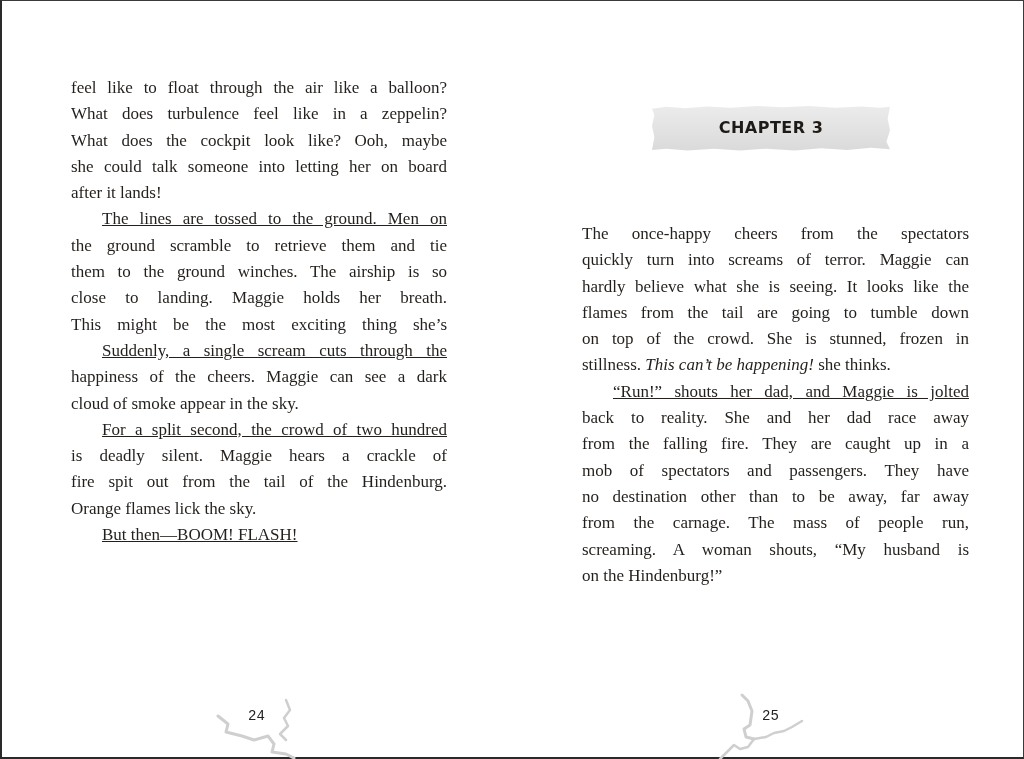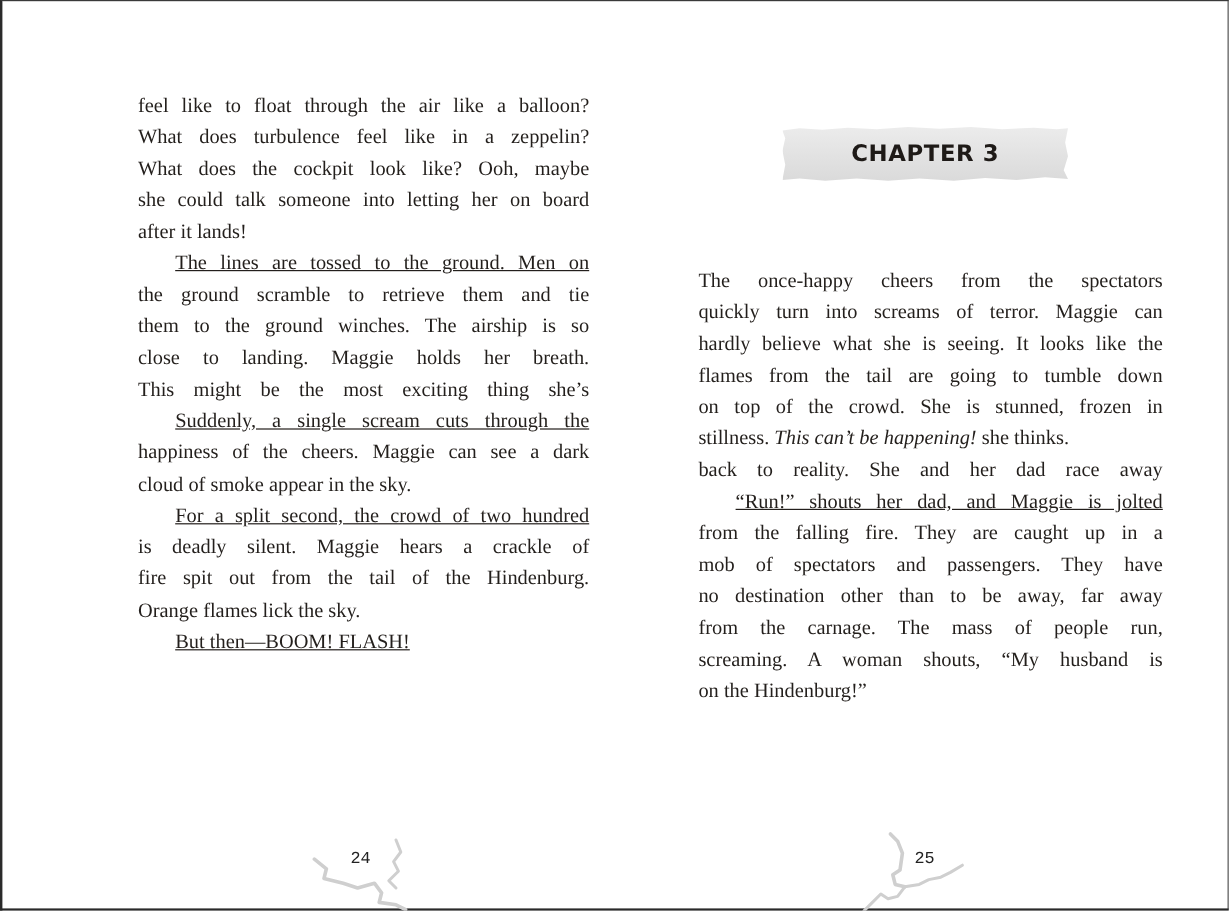--- a/index.html
+++ b/index.html
@@ -7,21 +7,21 @@
     .spread {
       position: absolute; left: 0; top: 0; width: 1024px; height: 759px;
       box-sizing: border-box;
       border-left: 2px solid #2a2a2a;
       border-top: 1px solid #3a3a3a;
       border-right: 1px solid #3a3a3a;
       border-bottom: 2px solid #2a2a2a;
       background: #ffffff;
     }
     .page { position: absolute; top: 0; height: 759px; }
-    .page-left { left: 0; width: 512px; margin-left: 44px; }
+    .page-left { left: 0; width: 512px; }
     .page-right { left: 512px; width: 512px; }
     .text-block {
       position: absolute;
       font-family: "Liberation Serif", "DejaVu Serif", serif;
       font-size: 17px;
       color: #231f1c;
     }
     .page-left .text-block { left: 69px; top: 74px; width: 376px; }
     .page-right .text-block { left: 68px; top: 220px; width: 387px; }
     .line {
@@ -42,21 +42,21 @@
       clip-path: polygon(0% 8%, 6% 4%, 14% 7%, 23% 3%, 33% 6%, 44% 2%, 55% 5%, 66% 2%, 77% 6%, 88% 3%, 96% 6%, 100% 4%,
                          99% 30%, 100% 55%, 98.5% 80%, 100% 96%,
                          92% 93%, 82% 98%, 71% 94%, 60% 99%, 48% 95%, 37% 99%, 26% 95%, 15% 99%, 6% 95%, 0% 98%,
                          1% 70%, 0% 45%, 1% 22%);
       box-shadow: 0 2px 3px rgba(0,0,0,0.15);
     }
     .chapter-title {
       position: absolute; left: 0; top: 0; width: 100%; height: 46px;
       line-height: 46px; text-align: center;
       font-family: "DejaVu Sans", sans-serif; font-weight: bold;
-      font-size: 19px; letter-spacing: 0.5px; color: #1e1a17;
+      font-size: 16px; letter-spacing: 0.5px; color: #1e1a17;
     }
     .page-number {
       position: absolute; top: 707px;
       font-family: Liberation Mono, monospace;
       font-size: 14px; color: #222;
     }
     .page-left .page-number { left: 246px; }
     .page-right .page-number { left: 248px; }
     .crack { position: absolute; }
     .page-left .crack { left: 212px; top: 695px; width: 100px; height: 64px; }
@@ -101,22 +101,22 @@
       <span class="chapter-title">CHAPTER 3</span>
     </div>
 
     <div class="text-block">
       <span class="line">The once-happy cheers from the spectators</span>
       <span class="line">quickly turn into screams of terror. Maggie can</span>
       <span class="line">hardly believe what she is seeing. It looks like the</span>
       <span class="line">flames from the tail are going to tumble down</span>
       <span class="line">on top of the crowd. She is stunned, frozen in</span>
       <span class="line last"><span>stillness.</span> <em>This can’t be happening!</em> <span>she thinks.</span></span>
+      <span class="line indent">“Run!” shouts her dad, and Maggie is jolted</span>
       <span class="line">back to reality. She and her dad race away</span>
-      <span class="line indent">“Run!” shouts her dad, and Maggie is jolted</span>
       <span class="line">from the falling fire. They are caught up in a</span>
       <span class="line">mob of spectators and passengers. They have</span>
       <span class="line">no destination other than to be away, far away</span>
       <span class="line">from the carnage. The mass of people run,</span>
       <span class="line">screaming. A woman shouts, “My husband is</span>
       <span class="line last">on the Hindenburg!”</span>
     </div>
 
     <svg class="crack" viewBox="0 0 110 71">
       <path d="M30 6 L36 12 L40 22 L38 36 L32 40 L34 48 L42 50" fill="none" stroke="#cfcfcf" stroke-width="3" stroke-linejoin="round" stroke-linecap="round"></path>

